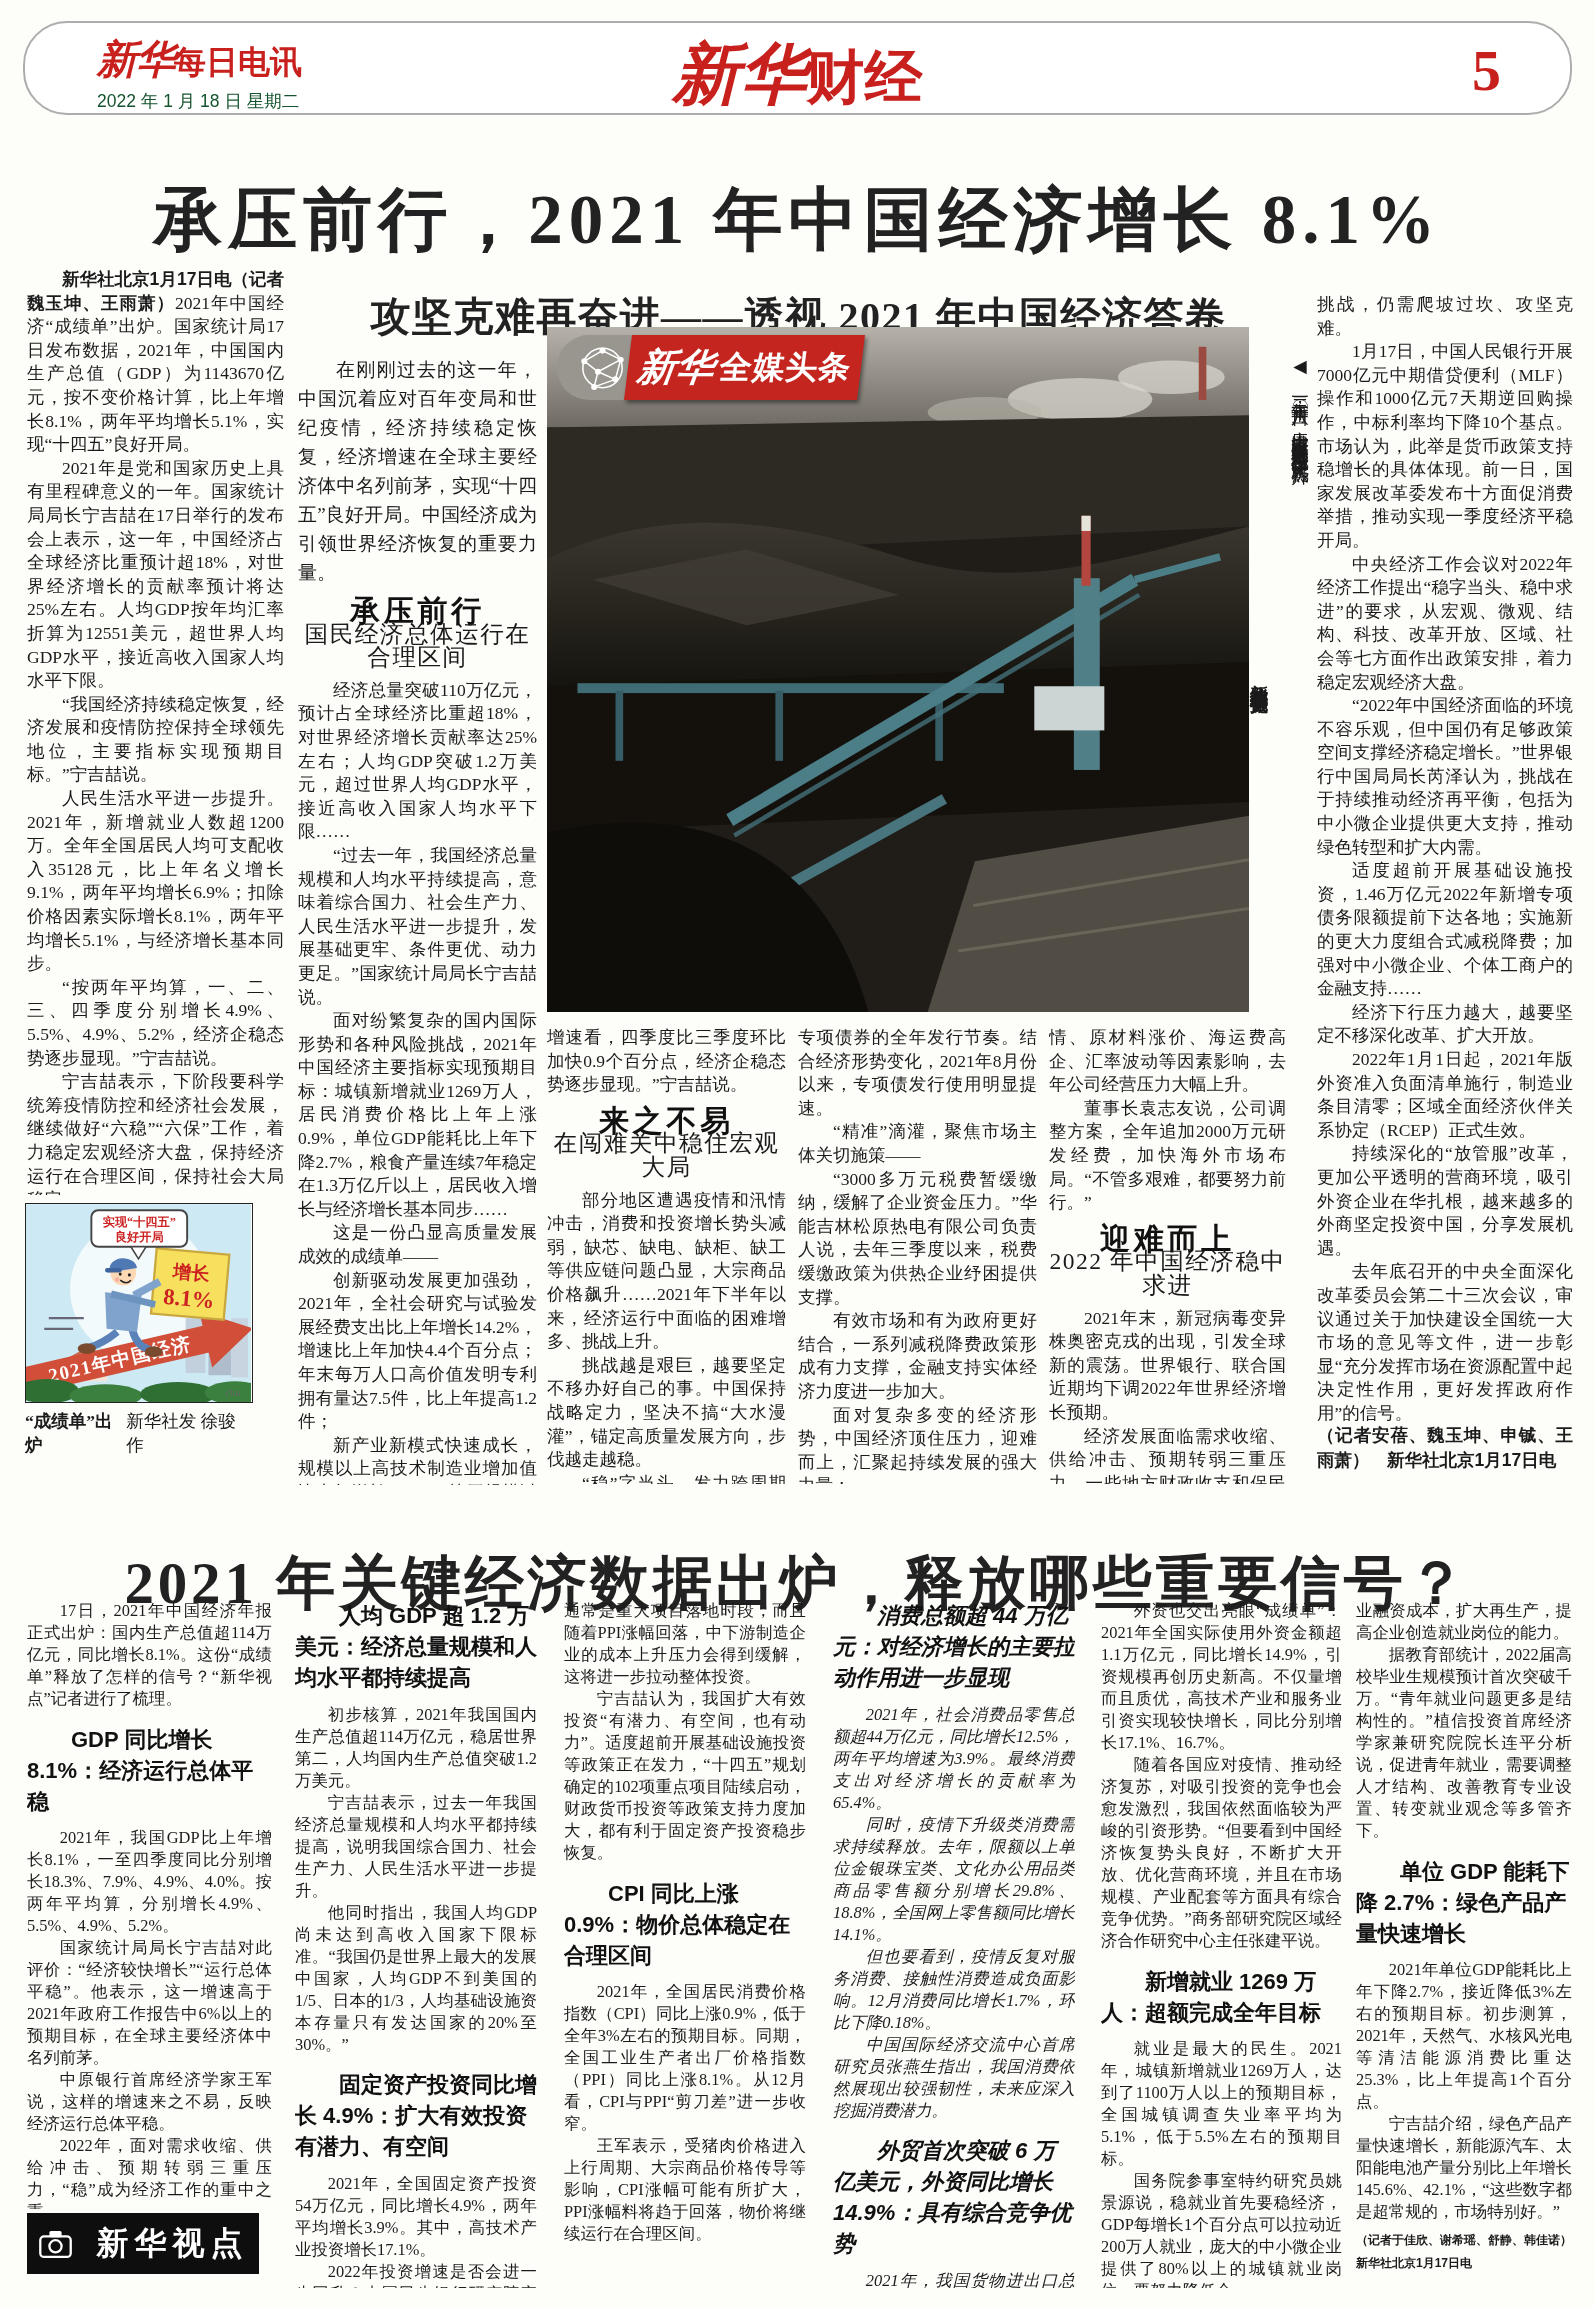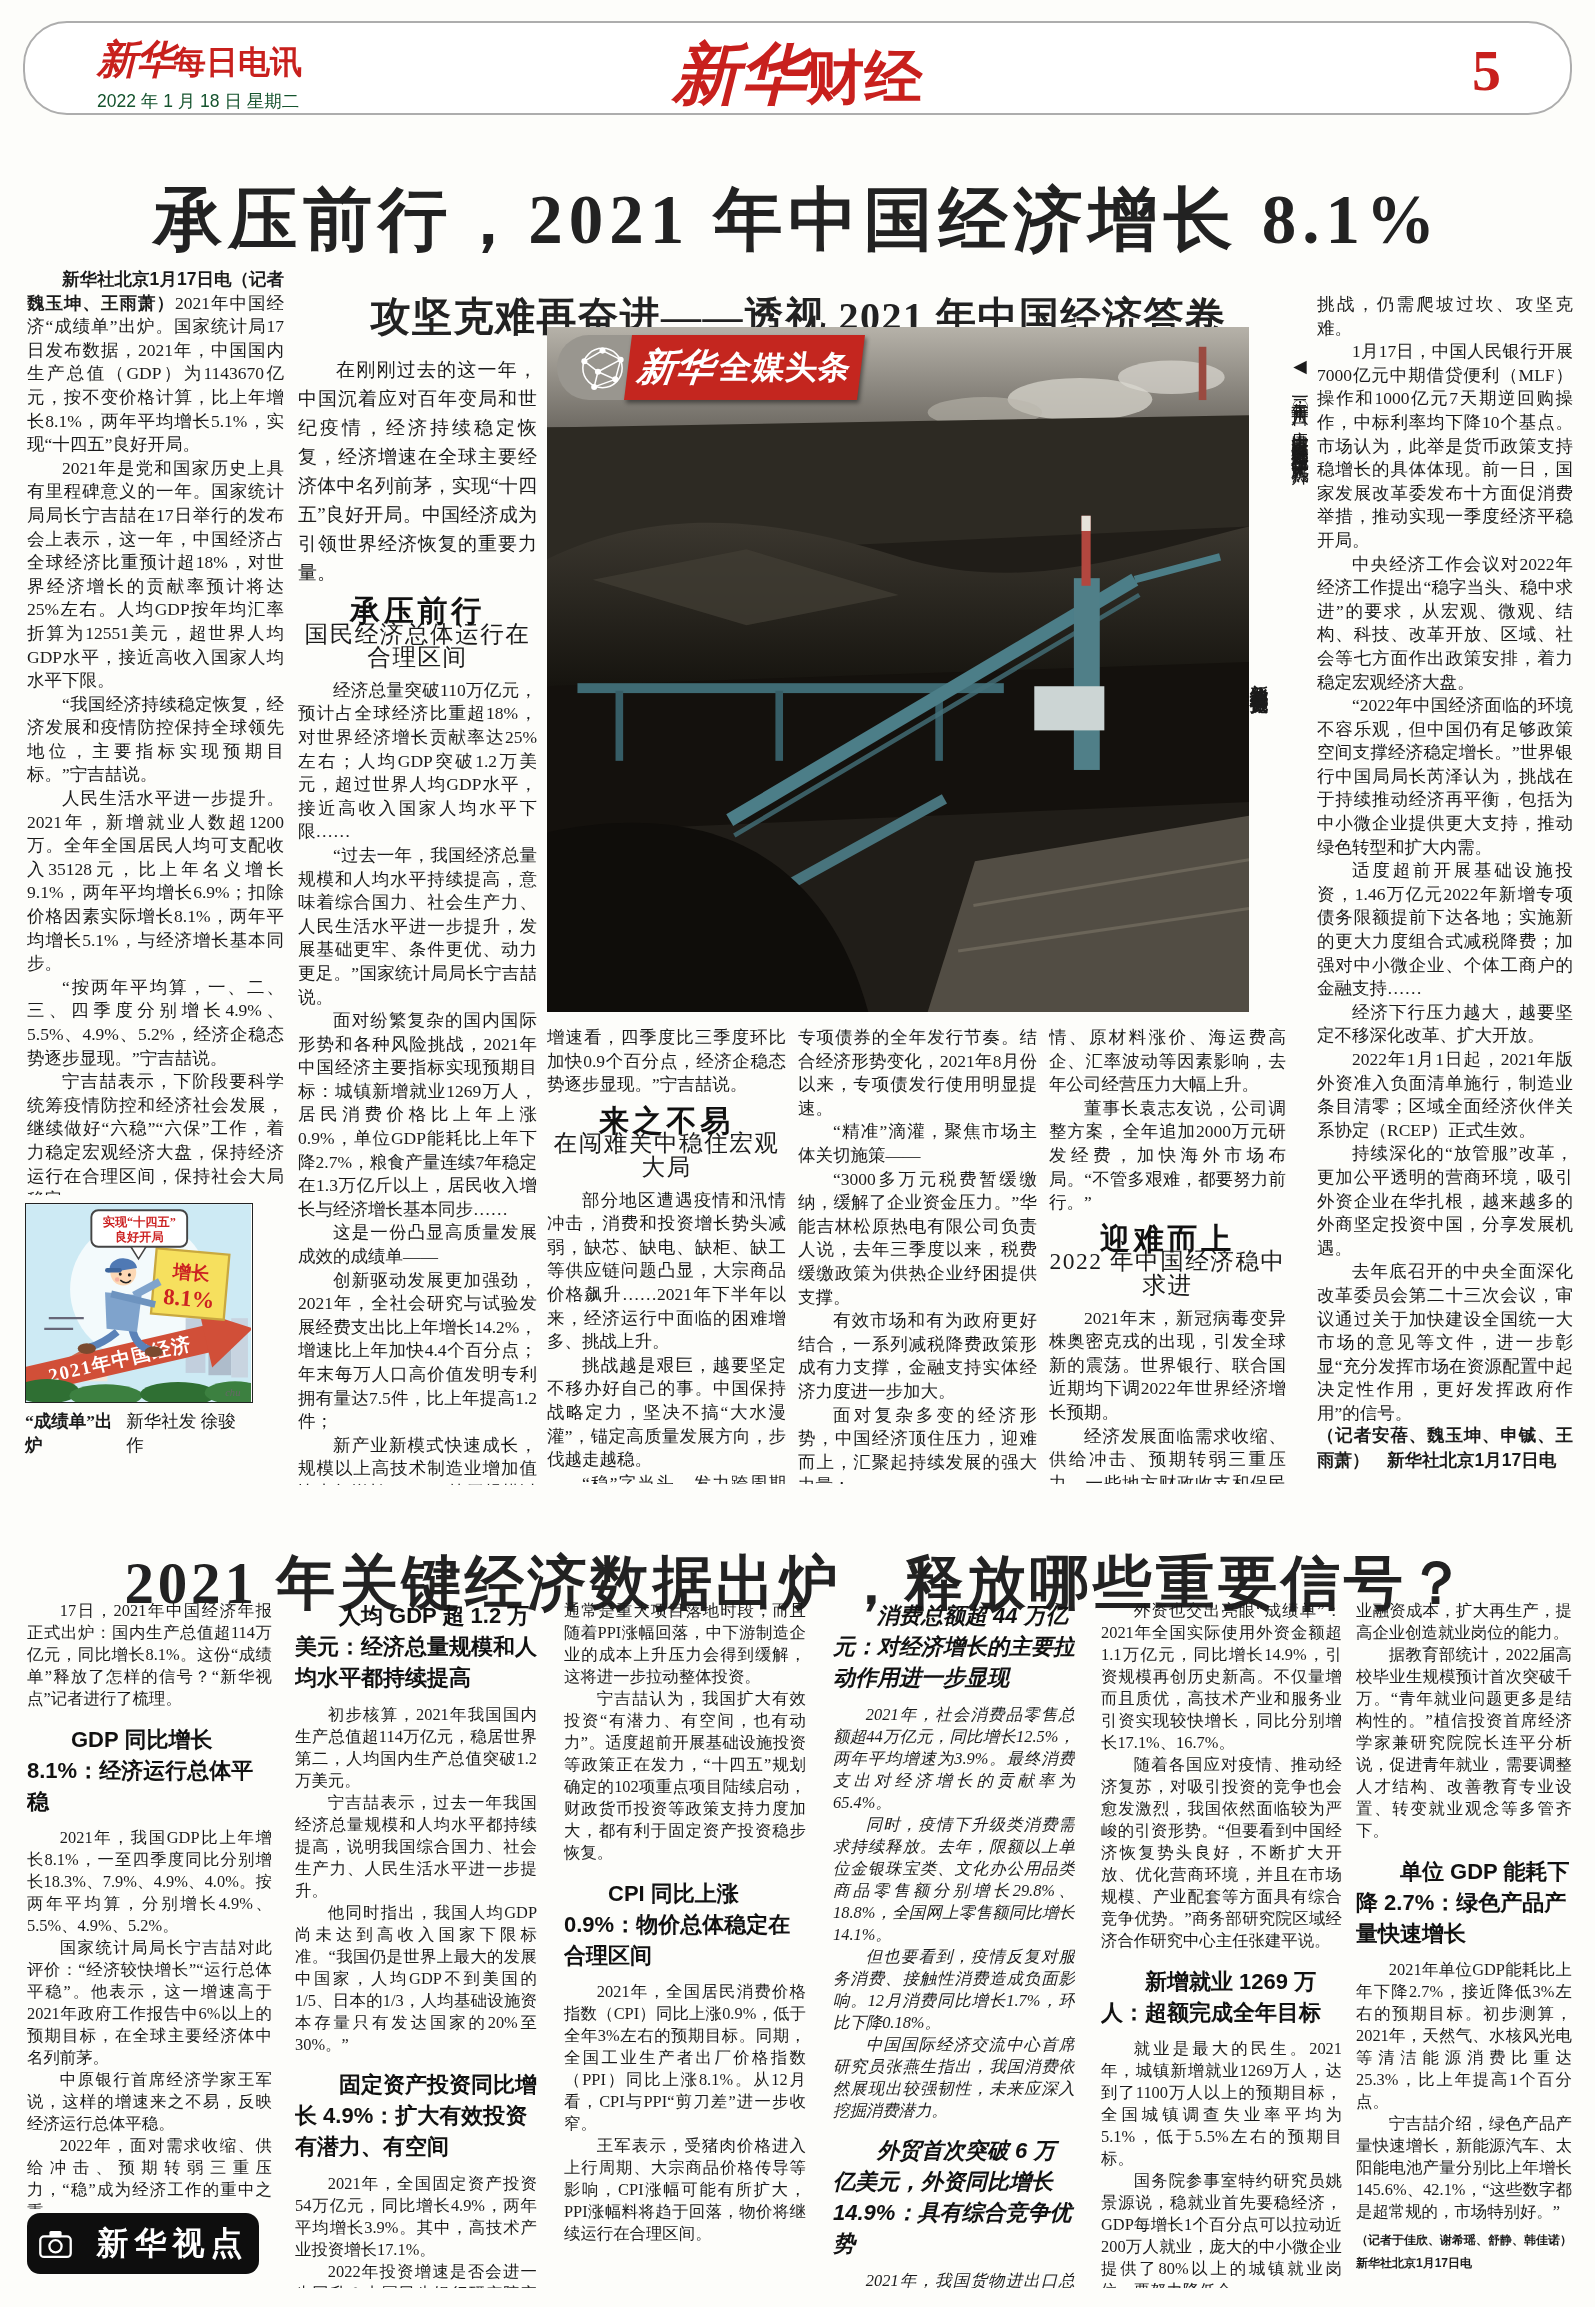--- a/index.html
+++ b/index.html
@@ -59,21 +59,21 @@
   .cartoon-cap .l{font-weight:bold;}
   
   .bcol{font-size:16.4px;line-height:22px;}
   .b1{left:27px;top:1600px;width:245px;height:609px;}
   .b2{left:295px;top:1600px;width:242px;height:688px;}
   .b3{left:564px;top:1600px;width:242px;height:688px;}
   .b4{left:833px;top:1600px;width:242px;height:688px;font-style:italic;}
   .b5{left:1101px;top:1600px;width:241px;height:688px;}
   .b6{left:1356px;top:1600px;width:216px;height:624px;}
   .bsub{font-family:"Liberation Sans",sans-serif;font-weight:bold;font-size:22px;line-height:31px;text-indent:2em;margin:13.7px 0 10.7px;text-align:left;color:#111;}
-  .viewpoint{left:27px;top:2213px;width:232px;height:61px;background:#0e0e0e;border-radius:13px;display:flex;align-items:center;justify-content:center;gap:24px;}
+  .viewpoint{left:27px;top:2213px;width:232px;height:61px;background:#0e0e0e;border-radius:0;display:flex;align-items:center;justify-content:center;gap:24px;}
   .vp-text{color:#fff;font-family:"Liberation Sans",sans-serif;font-weight:900;font-size:32px;letter-spacing:6px;}
 </style>
 </head>
 <body>
 
 <div class="page">
 
   <header class="abs masthead">
     <div class="mh-left">
       <div class="mh-logo">

